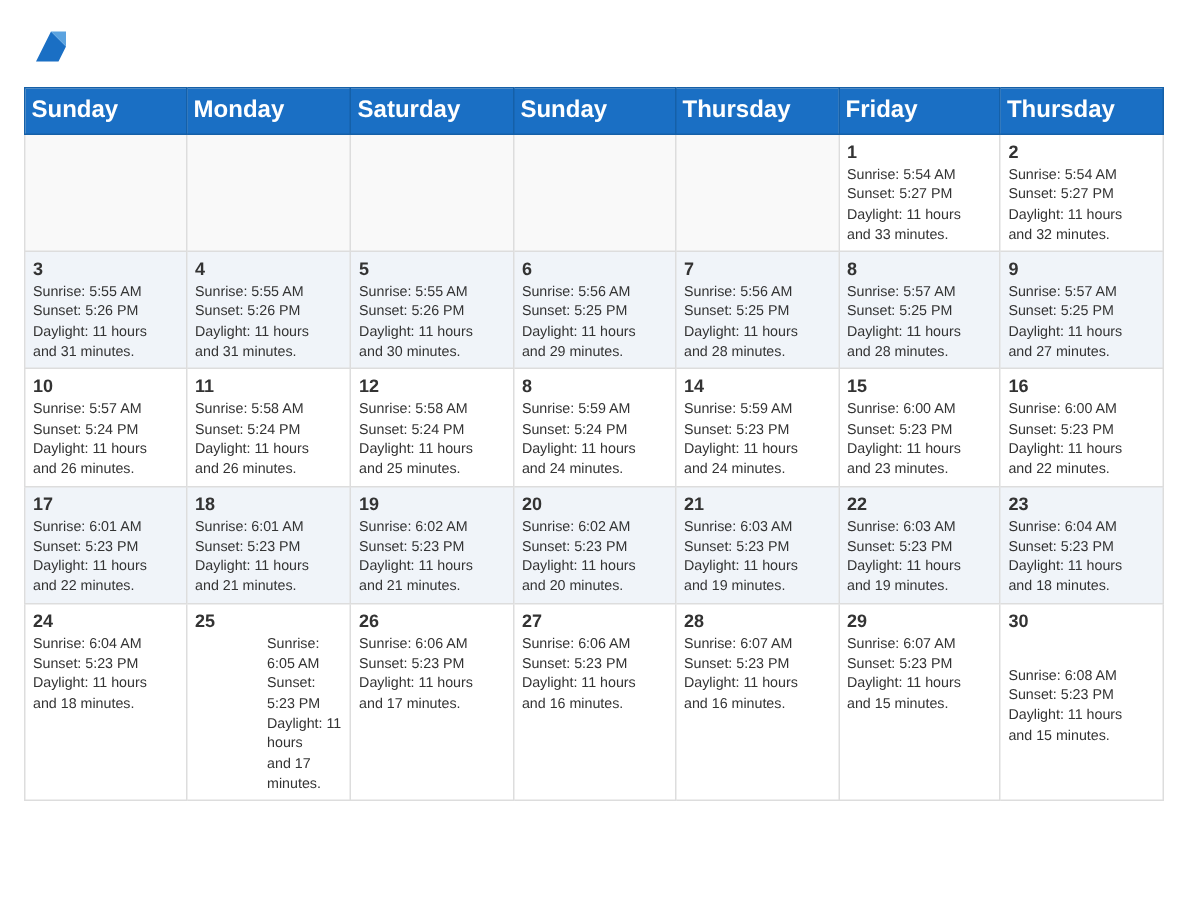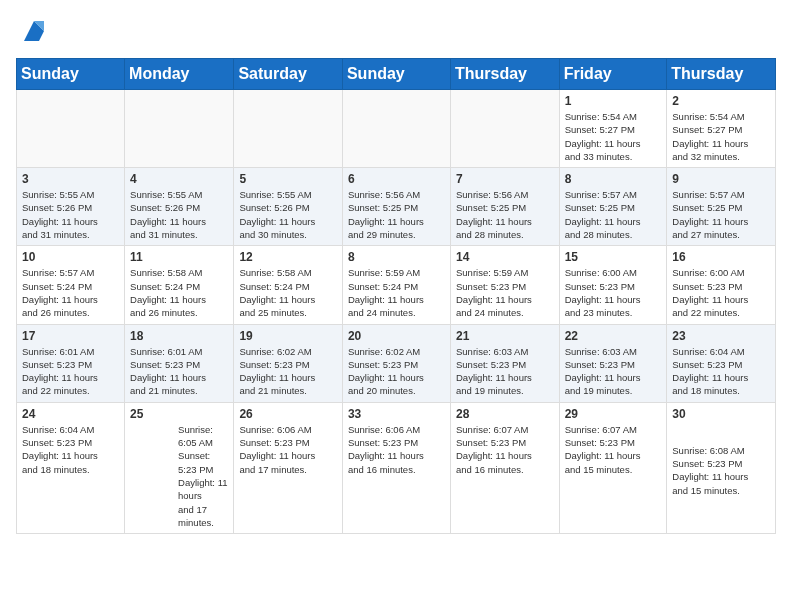--- a/index.html
+++ b/index.html
@@ -301,21 +301,21 @@
 and 17 minutes.</div>
         </td>
         <td>
           <div class="day-number">26</div>
           <div class="day-info" style="white-space: pre-line;">Sunrise: 6:06 AM
 Sunset: 5:23 PM
 Daylight: 11 hours
 and 17 minutes.</div>
         </td>
         <td>
-          <div class="day-number">33</div>
+          <div class="day-number">27</div>
           <div class="day-info" style="white-space: pre-line;">Sunrise: 6:06 AM
 Sunset: 5:23 PM
 Daylight: 11 hours
 and 16 minutes.</div>
         </td>
         <td>
           <div class="day-number">28</div>
           <div class="day-info" style="white-space: pre-line;">Sunrise: 6:07 AM
 Sunset: 5:23 PM
 Daylight: 11 hours

